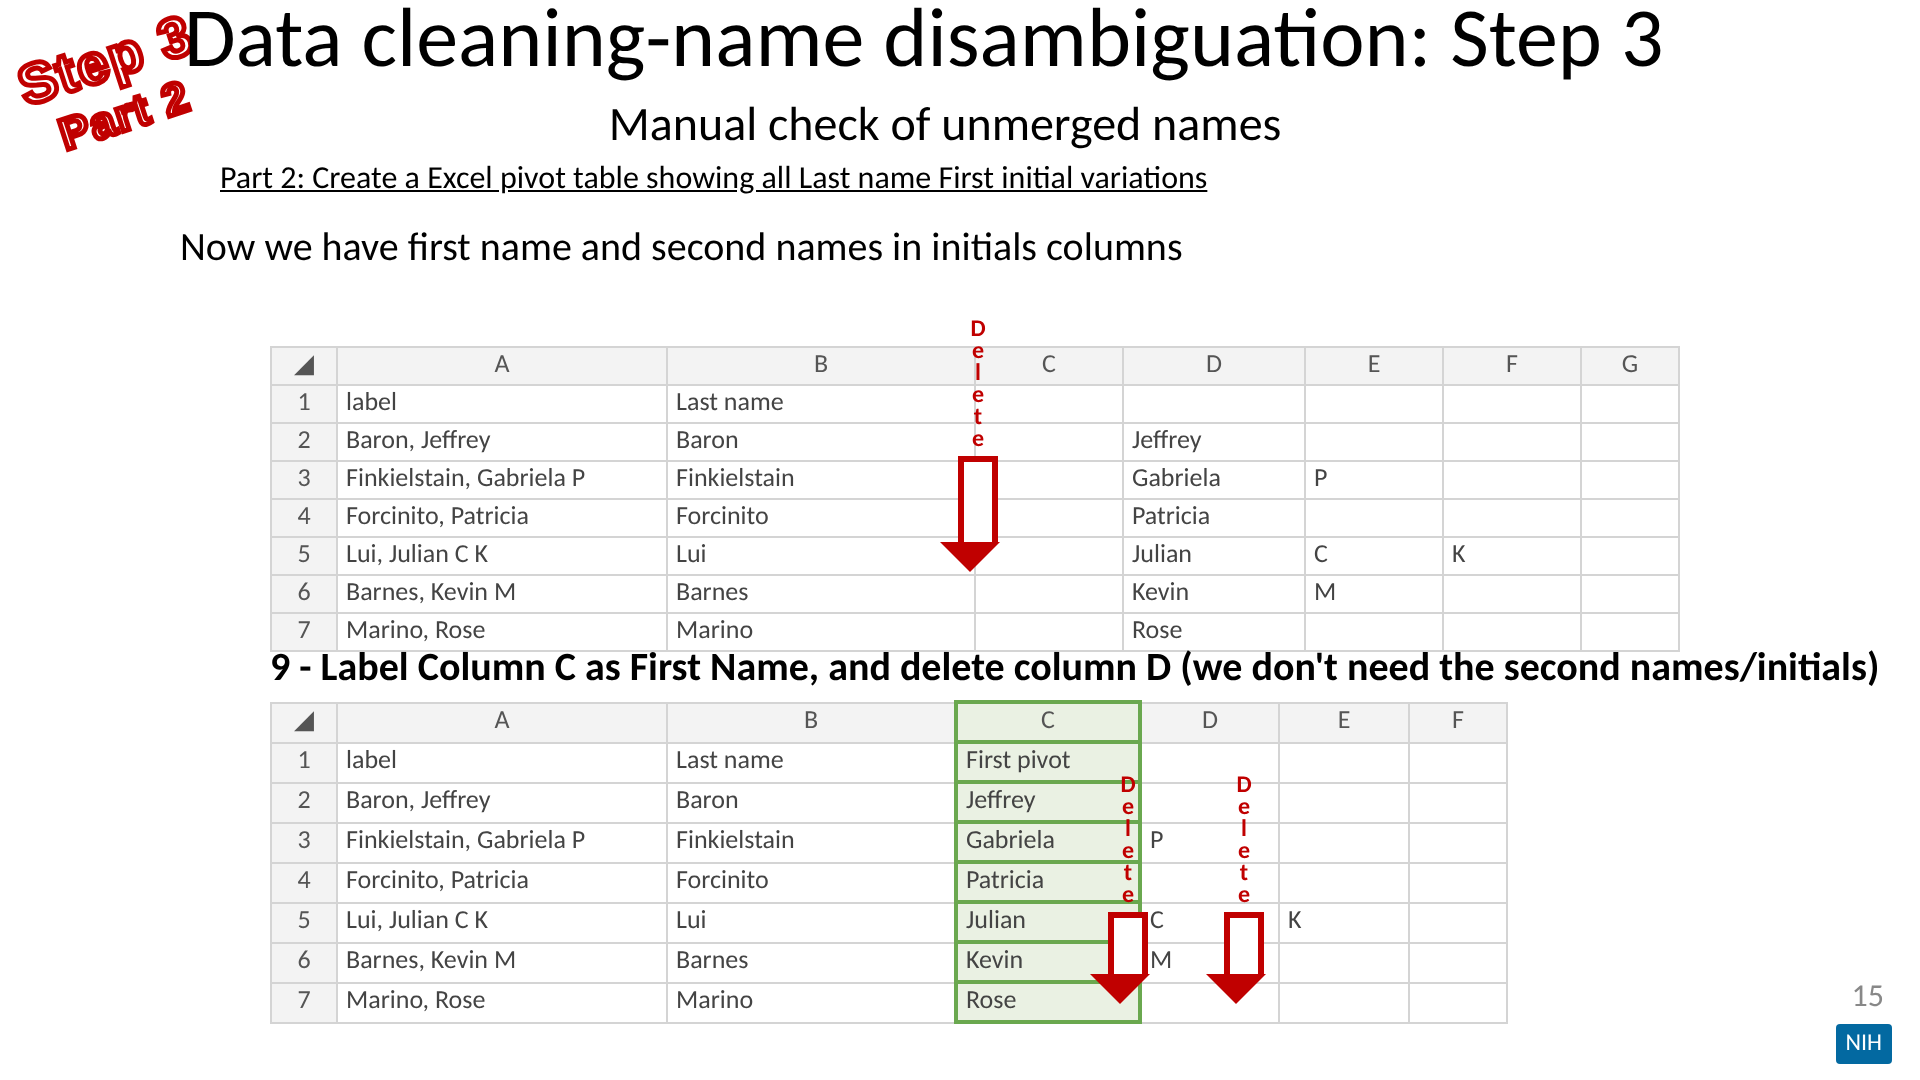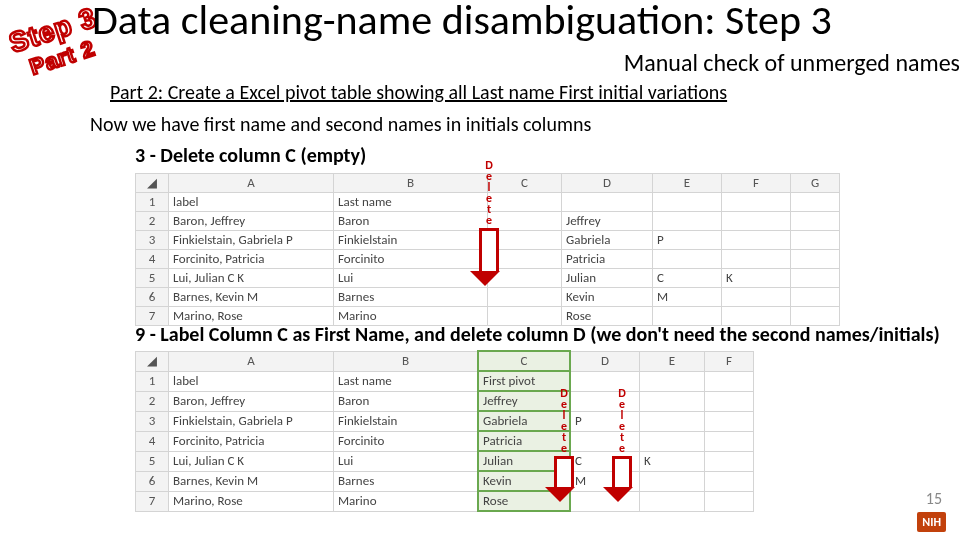--- a/index.html
+++ b/index.html
@@ -2,57 +2,56 @@
 <html><head>
 <meta charset="utf-8">
 <style>
   html,body{margin:0;padding:0;width:960px;height:540px;background:#fff;font-family:"Segoe UI",Calibri,Arial,sans-serif;color:#000;overflow:hidden}
   .slide{position:relative;width:960px;height:540px}
   .stamp{position:absolute;left:12px;top:14px;transform:rotate(-18deg);font-weight:900;font-family:Arial,sans-serif;color:#fff;letter-spacing:1px}
   .stamp span{display:block;-webkit-text-stroke:2.5px #c00000}
   .stamp .l1{font-size:28px}
   .stamp .l2{font-size:22px;margin-left:12px}
   .title{position:absolute;left:92px;top:-6px;font-size:42px;font-weight:400;color:#000;white-space:nowrap}
-  .subtitle{position:absolute;left:0;right:0;top:48px;text-align:right;font-size:24px}
-  .part{position:absolute;left:110px;top:80px;font-size:20px;text-decoration:underline}
+  .subtitle{position:absolute;left:0;right:15px;top:48px;text-align:center;font-size:24px}
+  .part{position:absolute;left:110px;top:80px;font-size:16px;text-decoration:underline}
   .now{position:absolute;left:90px;top:112px;font-size:20px}
   .step3{position:absolute;left:135px;top:143px;font-size:20px;font-weight:700}
   .step4{position:absolute;left:135px;top:322px;font-size:20px;font-weight:700;white-space:nowrap}
   .grid{position:absolute;border-collapse:collapse;font-family:Calibri,Arial,sans-serif;font-size:13px;color:#444;background:#fff}
   .grid td,.grid th{border:1px solid #d4d4d4;padding:0 4px;height:18px;line-height:18px;text-align:left;font-weight:400;background:#fff}
   .grid th{background:#f3f3f3;text-align:center;color:#555}
   .grid .rownum{background:#f3f3f3;text-align:center;width:24px;color:#555}
   .grid .corner{background:#f3f3f3;width:24px}
   .grid1{left:135px;top:173px}
   .grid2{left:135px;top:350px}
   .g1A{width:156px}.g1B{width:145px}.g1C{width:65px}.g1D{width:82px}.g1E{width:60px}.g1F{width:60px}.g1G{width:40px}
   .g2A{width:156px}.g2B{width:135px}.g2C{width:82px}.g2D{width:60px}.g2E{width:56px}.g2F{width:40px}
   .sel{border:2px solid #6aa84f!important;background:#eaf1e3!important}
   .arrow{position:absolute}
   .arrow .shaft{width:14px;background:#fff;border:3px solid #c00000;border-bottom:none;margin:0 auto}
   .arrow .head{width:0;height:0;border-left:15px solid transparent;border-right:15px solid transparent;border-top:15px solid #c00000;margin-left:-8px}
   .del{font-family:Calibri,Arial,sans-serif;font-size:12px;font-weight:700;color:#c00000;text-align:center;line-height:11px;letter-spacing:0}
   .footer{position:absolute;right:14px;bottom:8px;display:flex;align-items:center;gap:8px;font-size:10px;color:#555}
-  .nih{background:#c2410c;color:#fff;font-weight:700;padding:3px 5px;font-size:12px;border-radius:2px}
+  .nih{background:#0369a1;color:#fff;font-weight:400;padding:3px 5px;font-size:12px;border-radius:2px}
   .pgnum{position:absolute;right:18px;bottom:32px;font-size:16px;color:#888}
 </style>
 </head>
 <body>
 <div class="slide">
 
 <div class="stamp">
   <span class="l1">Step 3</span>
   <span class="l2">Part 2</span>
 </div>
 
 <div class="title">Data cleaning-name disambiguation: Step 3</div>
 <div class="subtitle">Manual check of unmerged names</div>
 <div class="part">Part 2: Create a Excel pivot table showing all Last name First initial variations</div>
 <div class="now">Now we have first name and second names in initials columns</div>
-<div class="step3">3 - Delete column C (empty)</div>
 
 <table class="grid grid1">
   <tbody>
         <tr>
     <th class="corner">◢</th>
     <th class="g1A">A</th>
     <th class="g1B">B</th>
     <th class="g1C">C</th>
     <th class="g1D">D</th>
     <th class="g1E">E</th>

